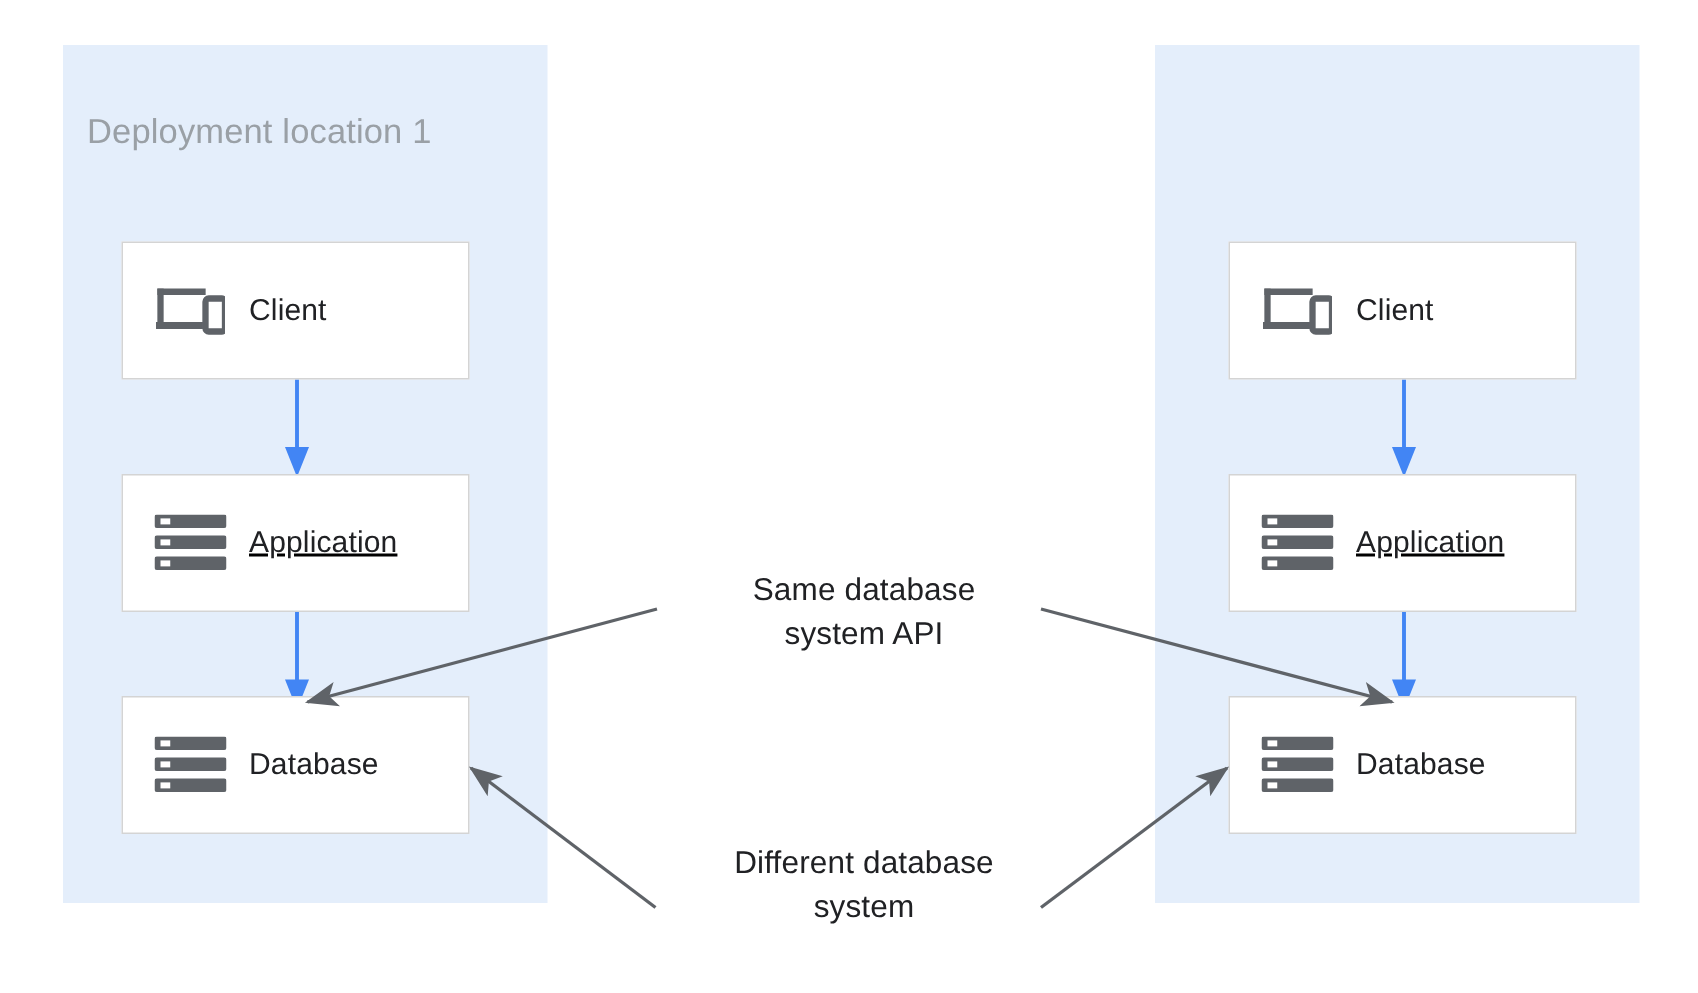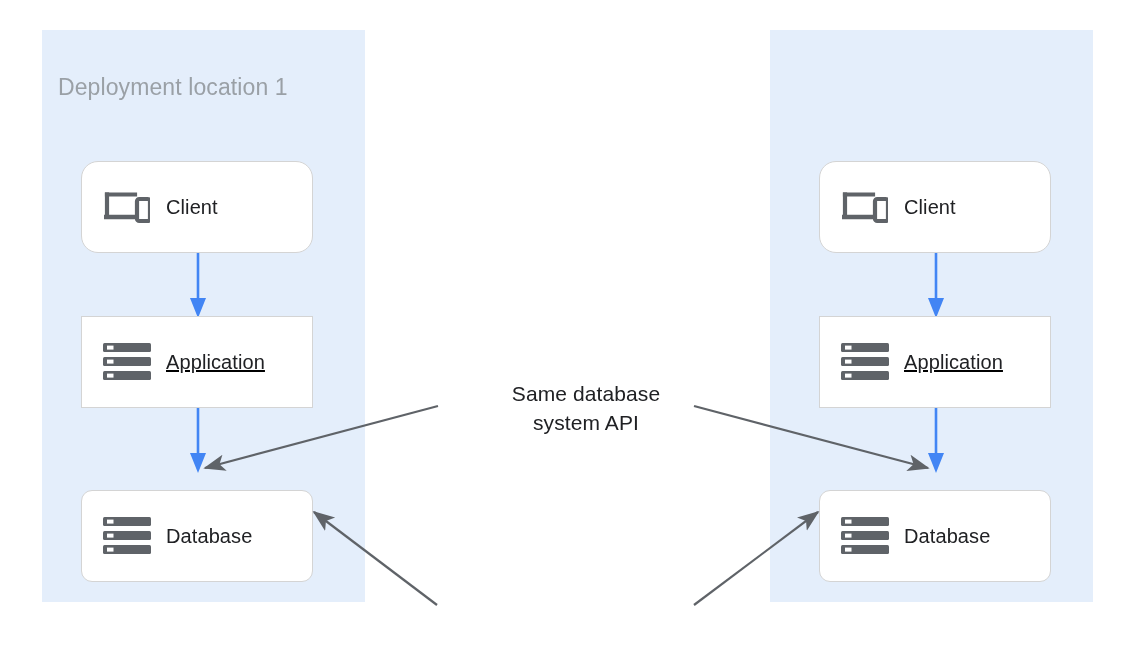--- a/index.html
+++ b/index.html
@@ -62,23 +62,23 @@
   }
   .node .node-label {
     font-size: 20px;
     color: #202124;
     margin-left: 12px;
     letter-spacing: 0.1px;
     white-space: nowrap;
   }
 
   
-  .row-client { top: 161px; border-radius: 17px; }
+  .row-client { top: 161px; }
   .row-app    { top: 316px; text-decoration: underline; }
-  .row-db     { top: 490px; border-radius: 11px; }
+  .row-db     { top: 464px; }
 
   .col-left  { left: 81px; }
   .col-right { left: 819px; }
 
   
   .flow {
     position: absolute;
     z-index: 2;
   }
   
@@ -95,21 +95,21 @@
     position: absolute;
     z-index: 5;
     text-align: center;
     font-size: 21px;
     line-height: 29px;
     color: #202124;
     letter-spacing: 0.1px;
     white-space: pre-line;
   }
   .annot-api {
-    left: 448px;
+    left: 438px;
     top: 379px;
     width: 276px;
   }
   .annot-diff {
     left: 438px;
     top: 561px;
     width: 276px;
   }
 </style>
 </head>
@@ -232,14 +232,16 @@
     <line x1="694" y1="406" x2="928" y2="468" stroke="#5f6368" stroke-width="2.2" marker-end="url(#ahead)"></line>
 
     <line x1="437" y1="605" x2="314" y2="512" stroke="#5f6368" stroke-width="2.2" marker-end="url(#ahead)"></line>
 
     <line x1="694" y1="605" x2="818" y2="512" stroke="#5f6368" stroke-width="2.2" marker-end="url(#ahead)"></line>
   </svg>
 
   <div class="annot-label annot-api">Same database
 system API</div>
 
+  <div class="annot-label annot-diff">Different database
+system</div>
 
 </div>
 
 </body></html>

